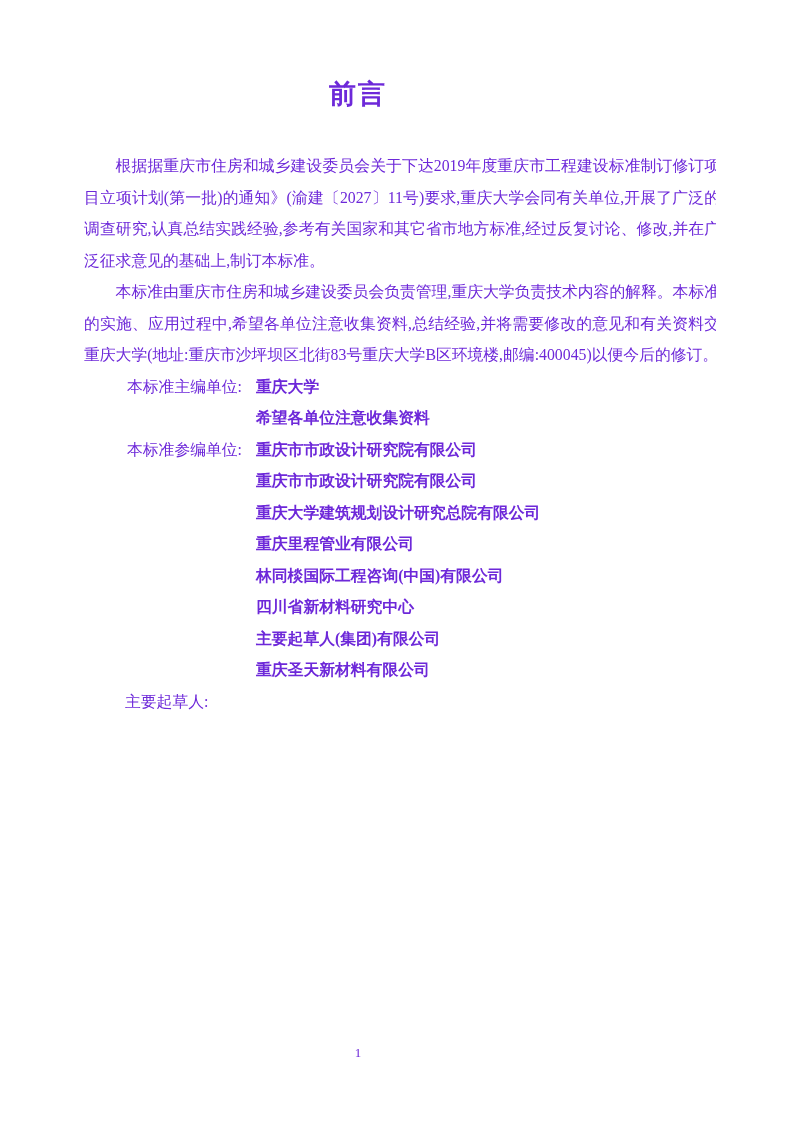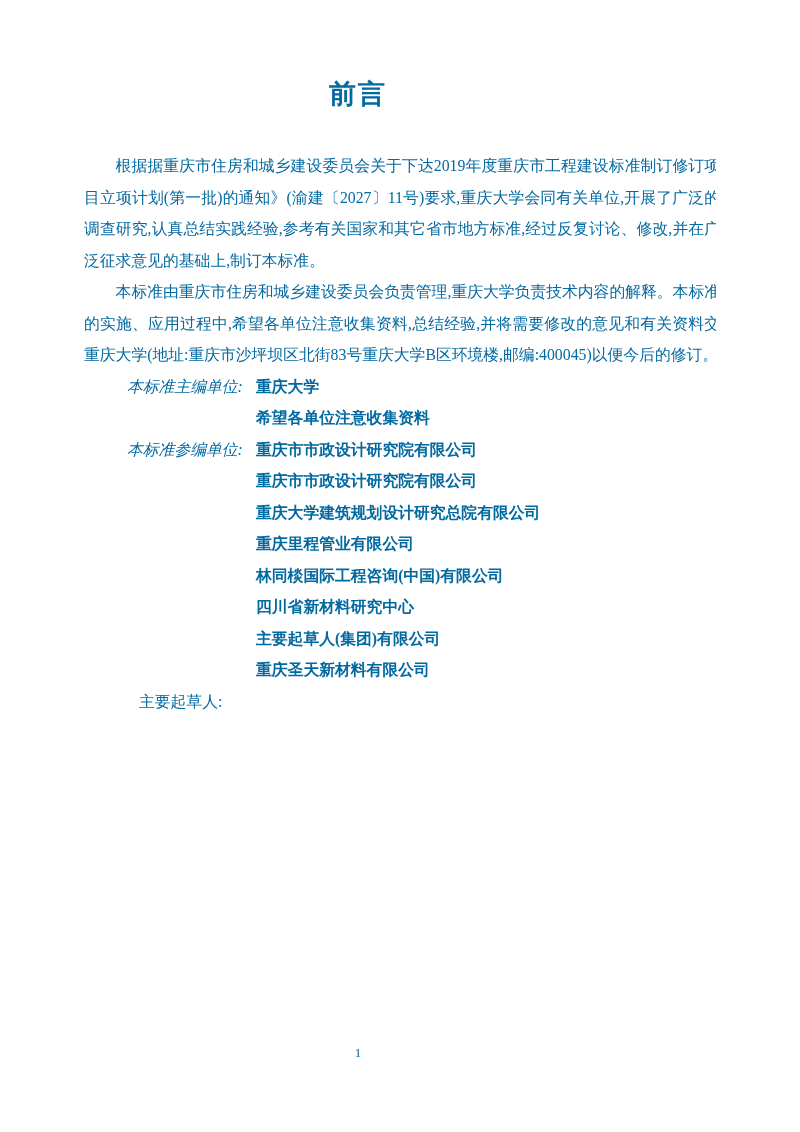--- a/index.html
+++ b/index.html
@@ -5,21 +5,21 @@
   html, body {
     margin: 0;
     padding: 0;
     background: #ffffff;
   }
   .page {
     position: relative;
     width: 716px;
     height: 1132px;
     background: #ffffff;
-    color: #0369a1;
+    color: #6d28d9;
     font-family: "Liberation Serif", "DejaVu Serif", serif;
     overflow: hidden;
   }
   .doc-title {
     position: absolute;
     top: 77px;
     left: 0;
     width: 100%;
     margin: 0;
     text-align: center;
@@ -44,28 +44,27 @@
   }
   .unit-block {
     position: relative;
     padding-left: 172px;
   }
   .unit-label {
     position: absolute;
     left: 43px;
     top: 0;
     white-space: nowrap;
-    font-style: italic;
   }
   .unit-entry {
     white-space: nowrap;
     font-weight: bold;
   }
   .person-line {
-    margin-left: 55px;
+    margin-left: 41px;
     white-space: nowrap;
   }
   .page-number {
     position: absolute;
     top: 1045px;
     left: 0;
     width: 100%;
     text-align: center;
     font-size: 13px;
     line-height: 15px;

